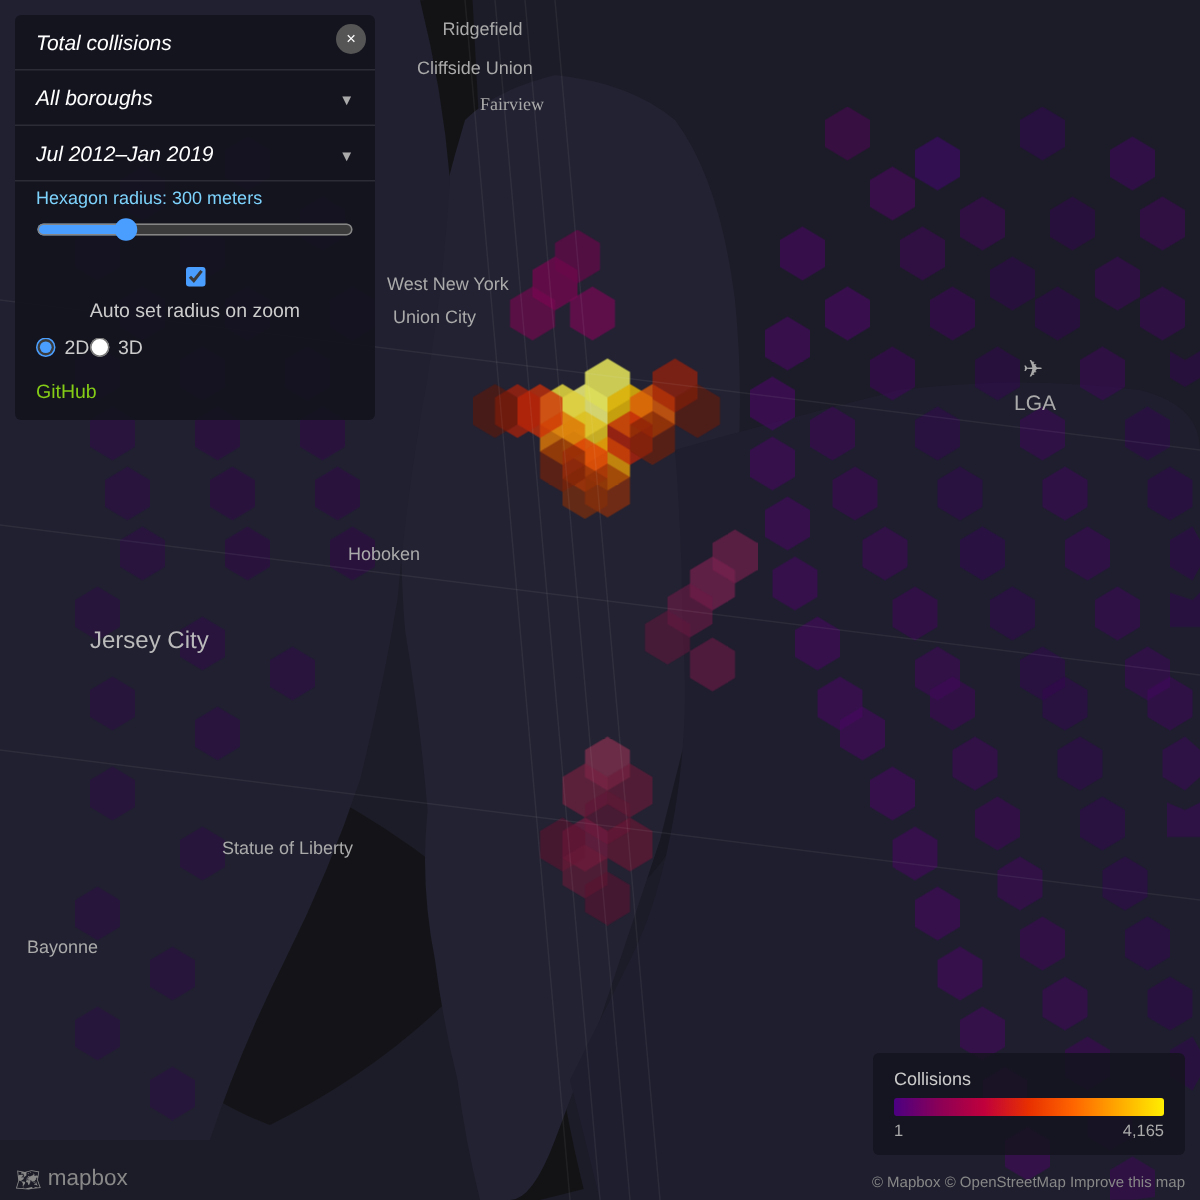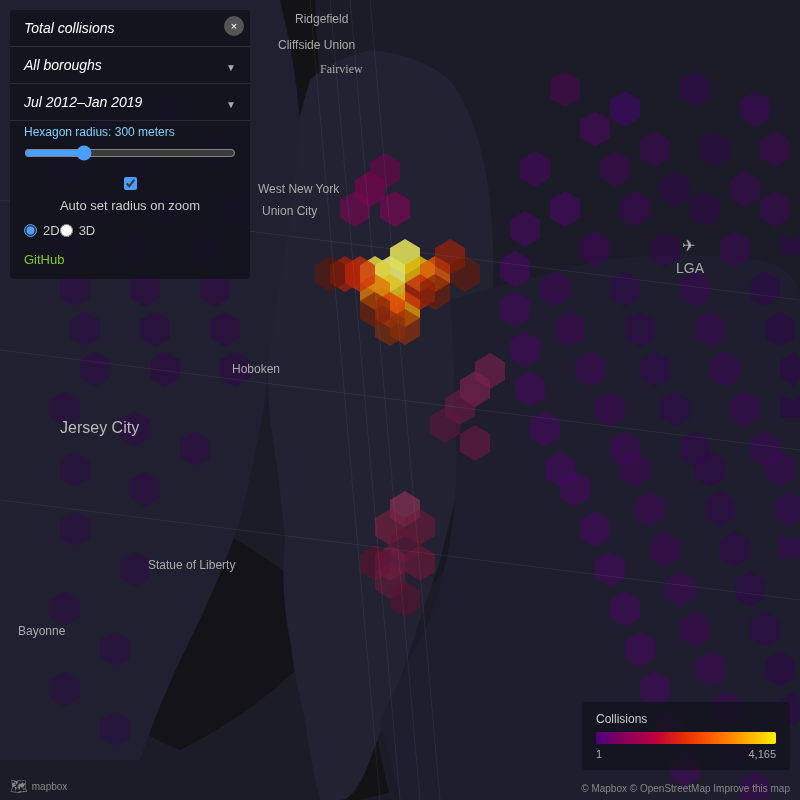--- a/index.html
+++ b/index.html
@@ -458,20 +458,20 @@
   <div class="legend-title">Collisions</div>
   <div class="legend-bar"></div>
   <div class="legend-labels">
     <span>1</span>
     <span>4,165</span>
   </div>
 </div>
 
 <div id="mapbox-logo">
   <span style="font-size:14px;">🗺</span>
-  <span style="font-size:10px; color:#888;">mapbox</span>
+  <span style="font-size:15px; color:#888;">mapbox</span>
 </div>
 
 <div id="attribution">
   <span>© Mapbox</span>
   <span>© OpenStreetMap</span>
   <a href="#">Improve this map</a>
 </div>
 
 </body></html>

